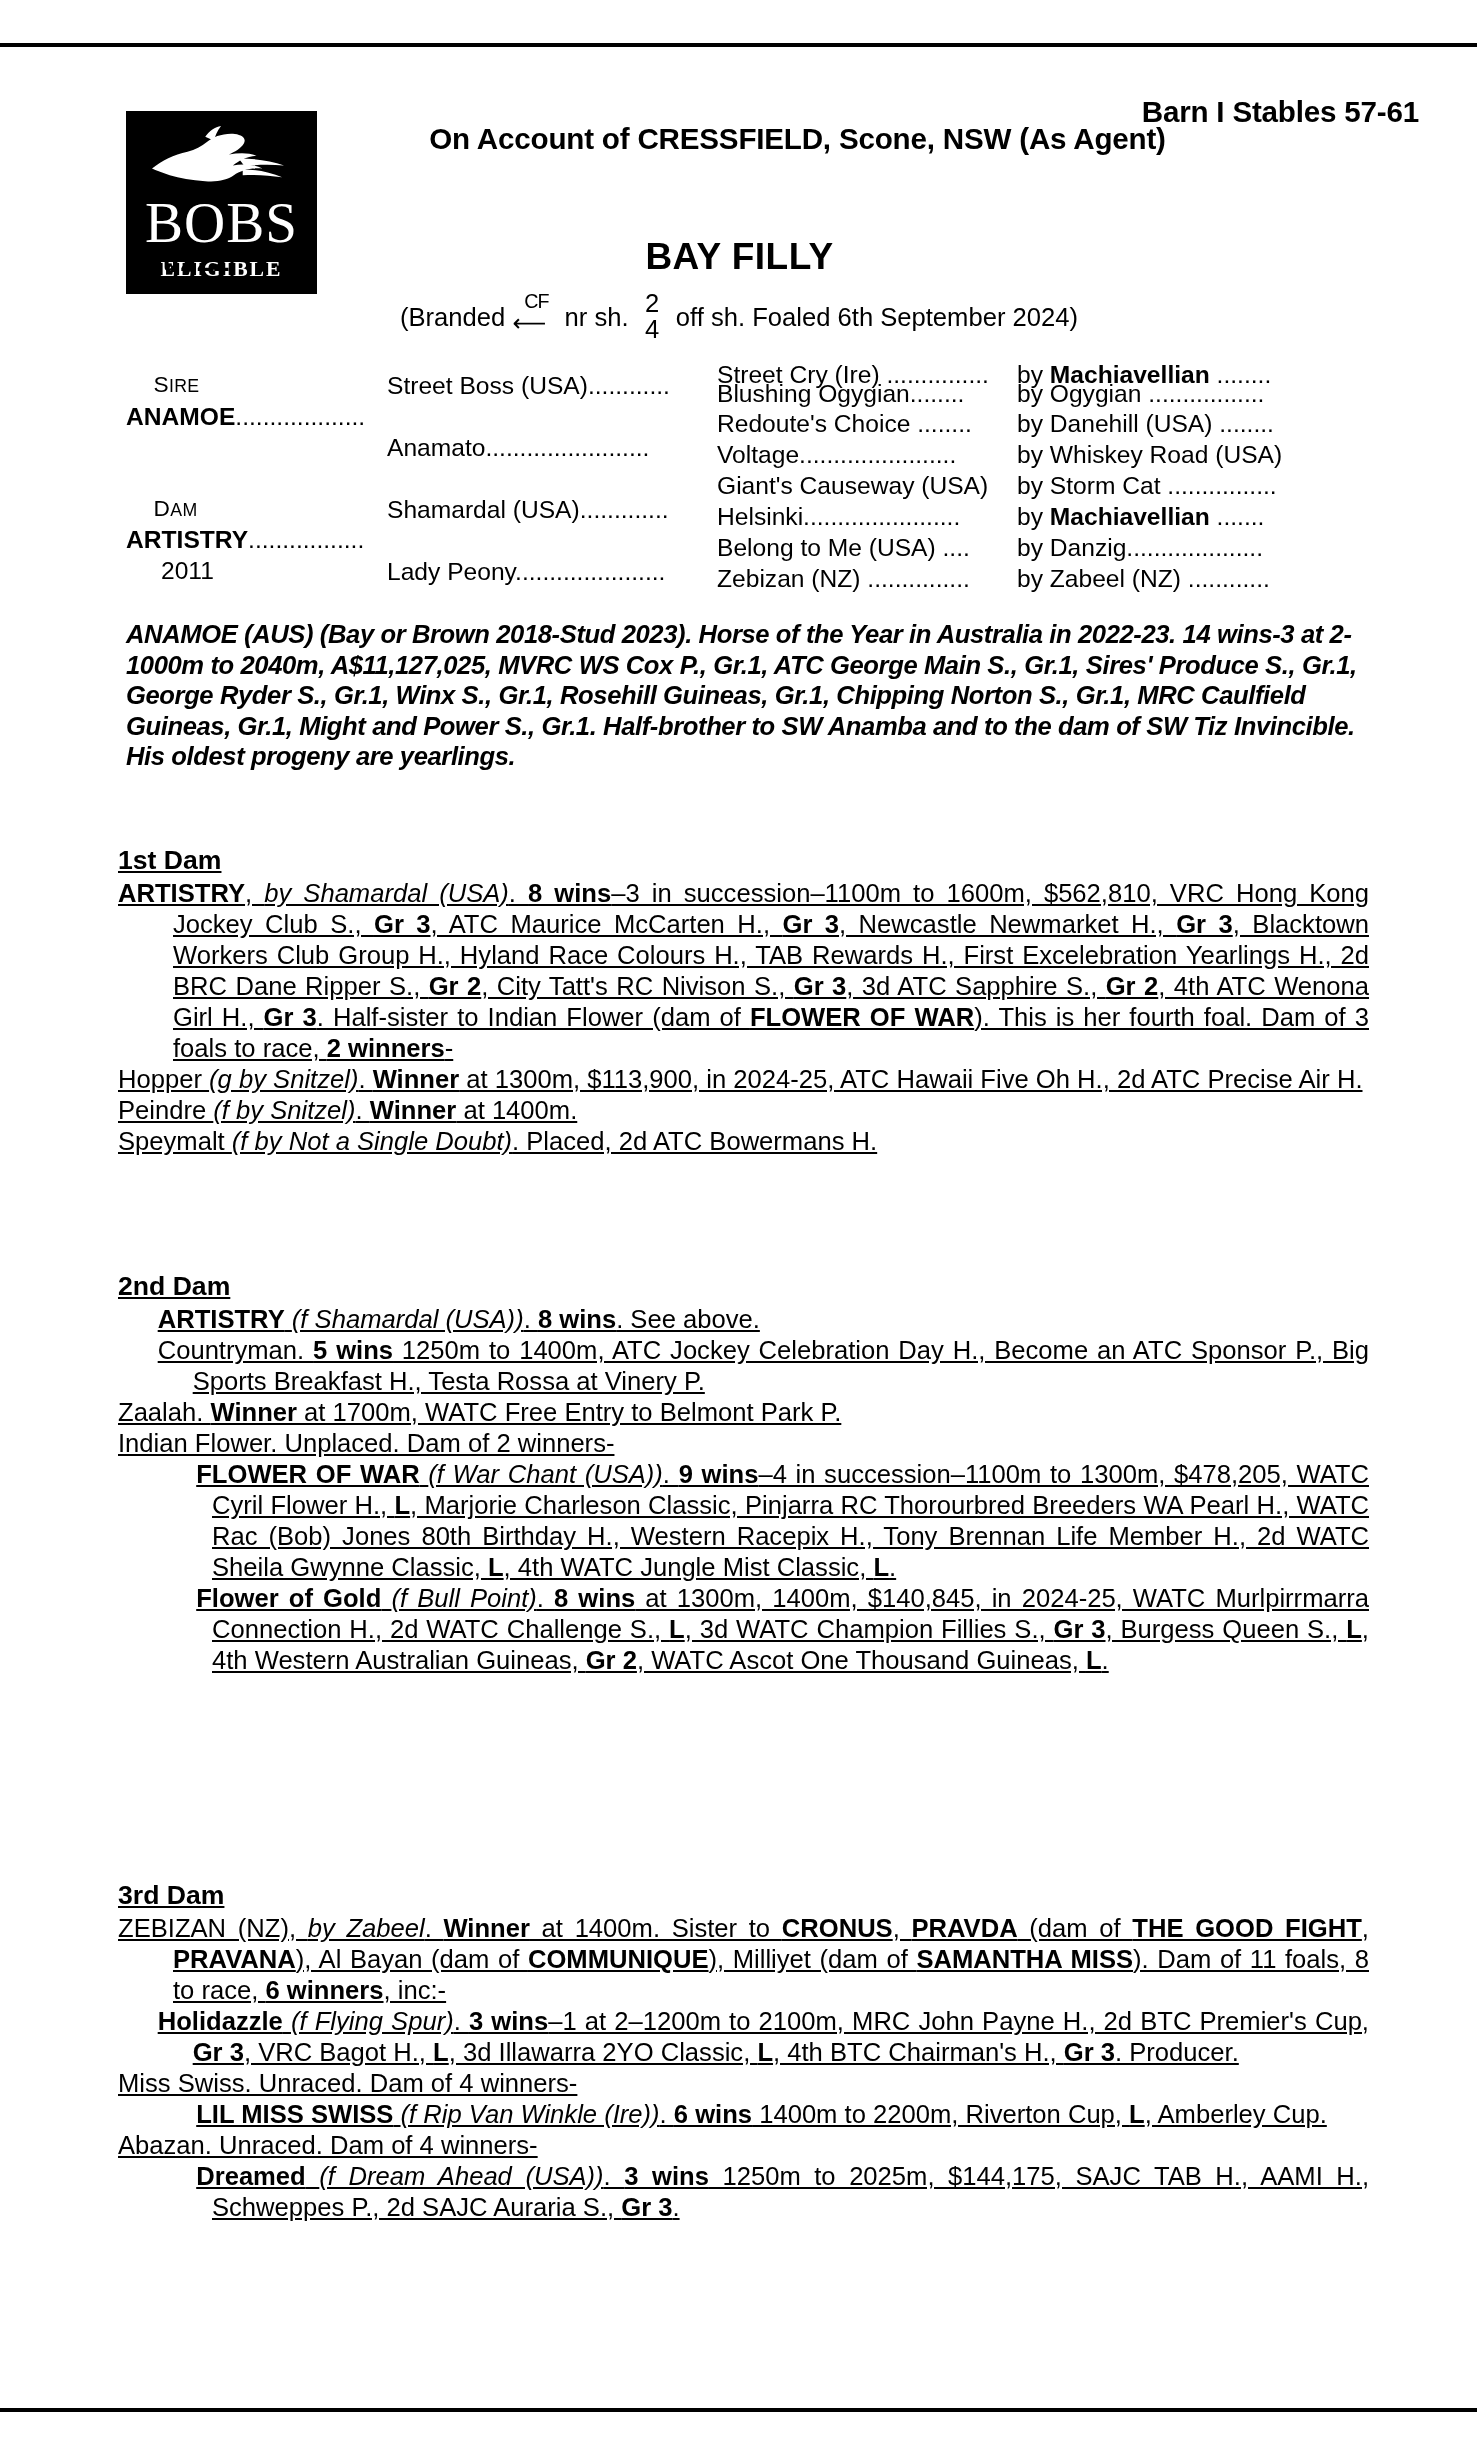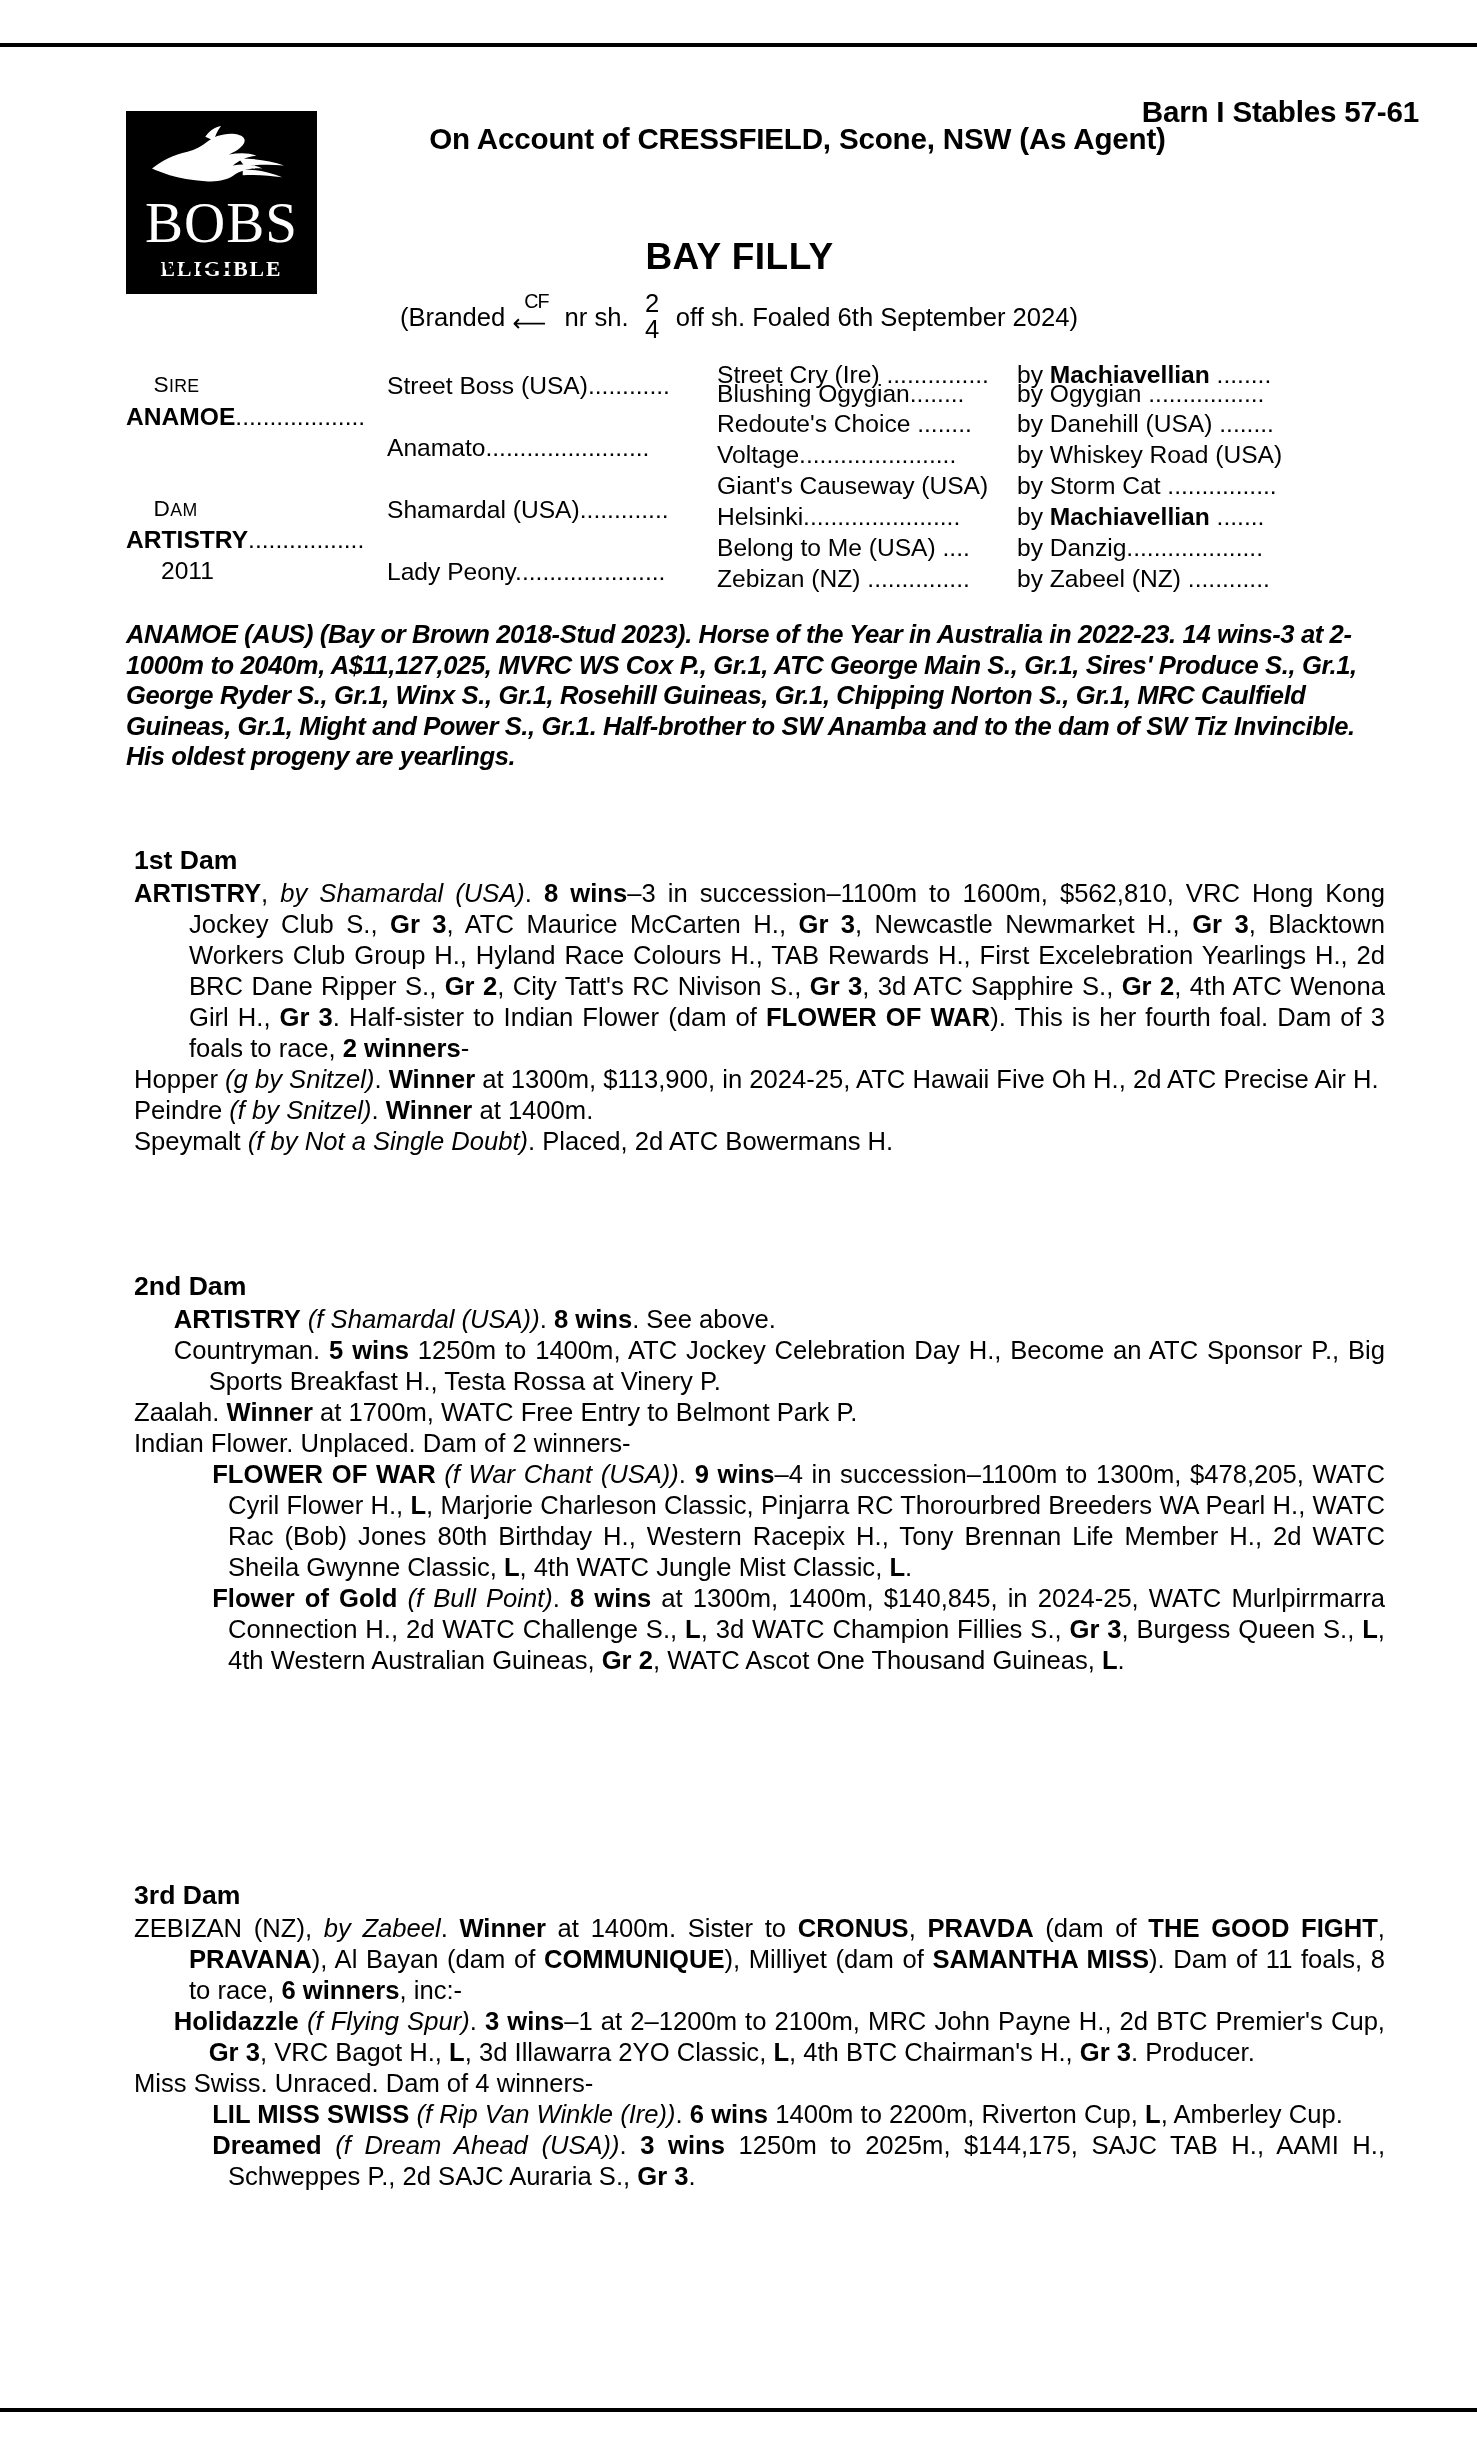--- a/index.html
+++ b/index.html
@@ -260,24 +260,25 @@
     font-style: italic;
     font-size: 25.6px;
     line-height: 30.5px;
     letter-spacing: -0.4px;
     text-align: left;
   }
 
   
   .sect {
     position: absolute;
-    left: 134px;
+    left: 118px;
     width: 1251px;
     font-size: 25.6px;
     line-height: 31px;
+    text-decoration: underline;
   }
   .sect-head {
     font-weight: bold;
     font-size: 26.6px;
     margin-bottom: 2px;
   }
   .entry {
     text-indent: -55px;
     padding-left: 55px;
     text-align: justify;
@@ -385,19 +386,20 @@
       </div>
   </div>
 
   <div class="sect" id="dam-3" style="top: 1880px;">
     <div class="sect-head">3rd Dam</div>
     <div class="entries">
         <div class="entry lvl1">ZEBIZAN (NZ), <i>by Zabeel</i>. <b>Winner</b> at 1400m. Sister to <b>CRONUS</b>, <b>PRAVDA</b> (dam of <b>THE GOOD FIGHT</b>, <b>PRAVANA</b>), Al Bayan (dam of <b>COMMUNIQUE</b>), Milliyet (dam of <b>SAMANTHA MISS</b>). Dam of 11 foals, 8 to race, <b>6 winners</b>, inc:-</div>
         <div class="entry lvl2"><b>Holidazzle</b> <i>(f Flying Spur)</i>. <b>3 wins</b>–1 at 2–1200m to 2100m, MRC John Payne H., 2d BTC Premier's Cup, <b>Gr 3</b>, VRC Bagot H., <b>L</b>, 3d Illawarra 2YO Classic, <b>L</b>, 4th BTC Chairman's H., <b>Gr 3</b>. Producer.</div>
         <div class="entry lvl1">Miss Swiss. Unraced. Dam of 4 winners-</div>
         <div class="entry lvl3"><b>LIL MISS SWISS</b> <i>(f Rip Van Winkle (Ire))</i>. <b>6 wins</b> 1400m to 2200m, Riverton Cup, <b>L</b>, Amberley Cup.</div>
+        <div class="entry lvl1">Abazan. Unraced. Dam of 4 winners-</div>
         <div class="entry lvl3"><b>Dreamed</b> <i>(f Dream Ahead (USA))</i>. <b>3 wins</b> 1250m to 2025m, $144,175, SAJC TAB H., AAMI H., Schweppes P., 2d SAJC Auraria S., <b>Gr 3</b>.</div>
       </div>
   </div>
 
   <div class="rule-bottom"></div>
 </div>
 
 
 </body></html>

